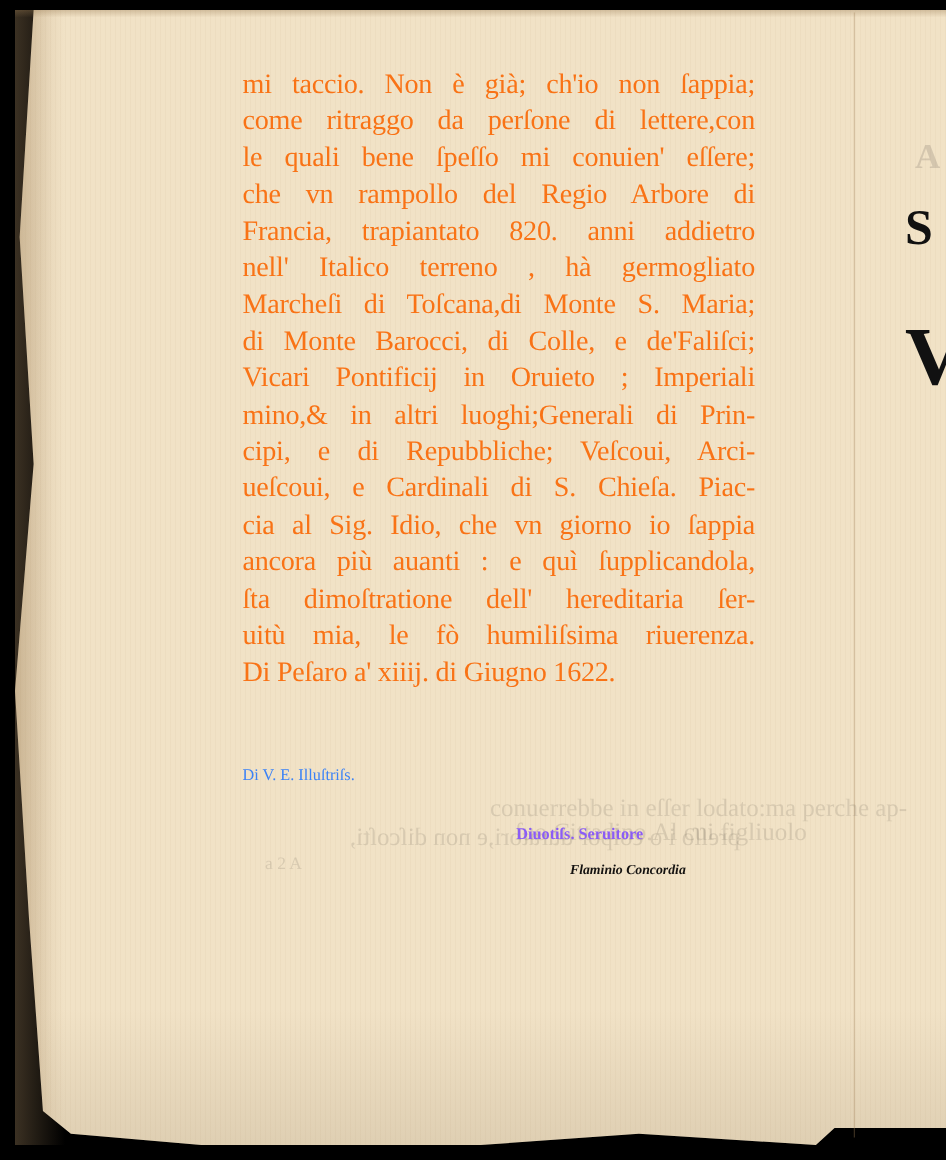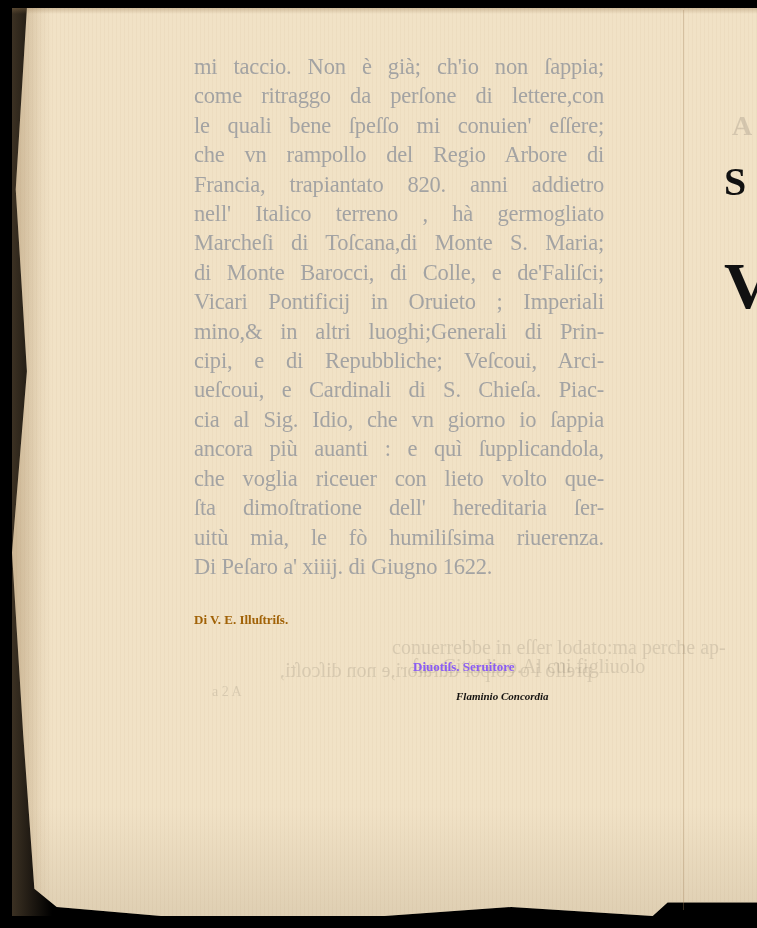--- a/index.html
+++ b/index.html
@@ -28,35 +28,35 @@
     background: rgba(160,130,90,0.35);
   }
   .left-crease {
     position: absolute; left: 12px; top: 8px; width: 40px; height: 908px;
     background: linear-gradient(90deg, rgba(170,140,100,0.35), rgba(170,140,100,0));
     clip-path: polygon(0 0, 100% 0, 100% 100%, 0 100%);
   }
   .text-block {
     position: absolute;
     left: 194px; top: 52px; width: 410px;
-    color: #a3a3a3;
+    color: #f97316;
     font-size: 22.5px;
     line-height: 29.4px;
     letter-spacing: -0.2px;
   }
   .text-block .line {
     display: block;
     white-space: nowrap;
     text-align: justify;
     text-align-last: justify;
   }
   .text-block .line.last { text-align-last: left; }
   .signoff {
     position: absolute; left: 194px; top: 612px;
-    font-size: 13px; font-weight: bold; color: #a16207;
+    font-size: 13px; font-weight: normal; color: #3b82f6;
     font-family: "Liberation Serif", serif;
   }
   .servant {
     position: absolute; left: 413px; top: 659px;
     font-size: 13px; font-weight: bold; color: #8b5cf6;
   }
   .signature {
     position: absolute; left: 456px; top: 690px;
     font-size: 11px; font-weight: bold; font-style: italic; color: #141210;
   }
@@ -91,21 +91,20 @@
   <span class="line">Francia, trapiantato 820. anni addietro</span>
   <span class="line">nell' Italico terreno , hà germogliato</span>
   <span class="line">Marcheſi di Toſcana,di Monte S. Maria;</span>
   <span class="line">di Monte Barocci, di Colle, e de'Faliſci;</span>
   <span class="line">Vicari Pontificij in Oruieto ; Imperiali</span>
   <span class="line">mino,&amp; in altri luoghi;Generali di Prin-</span>
   <span class="line">cipi, e di Repubbliche; Veſcoui, Arci-</span>
   <span class="line">ueſcoui, e Cardinali di S. Chieſa. Piac-</span>
   <span class="line">cia al Sig. Idio, che vn giorno io ſappia</span>
   <span class="line">ancora più auanti : e quì ſupplicandola,</span>
-  <span class="line">che voglia riceuer con lieto volto que-</span>
   <span class="line">ſta dimoſtratione dell' hereditaria ſer-</span>
   <span class="line">uitù mia, le fò humiliſsima riuerenza.</span>
   <span class="line last">Di Peſaro a' xiiij. di Giugno 1622.</span>
 </div>
 
 <div class="signoff">Di V. E. Illuſtriſs.</div>
 <div class="servant">Diuotiſs. Seruitore</div>
 <div class="signature">Flaminio Concordia</div>
 
 <div class="ghost-a">A</div>

